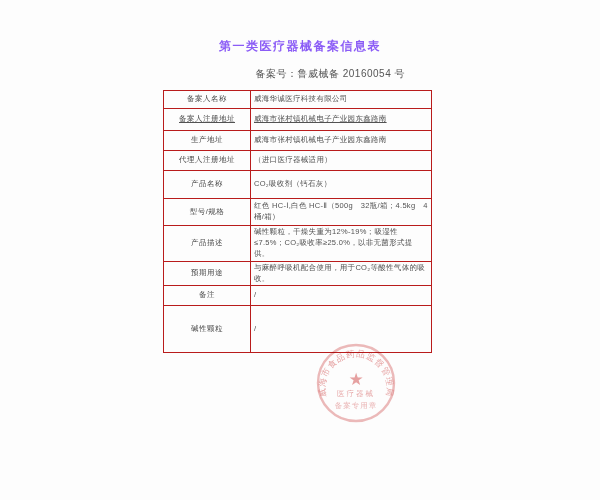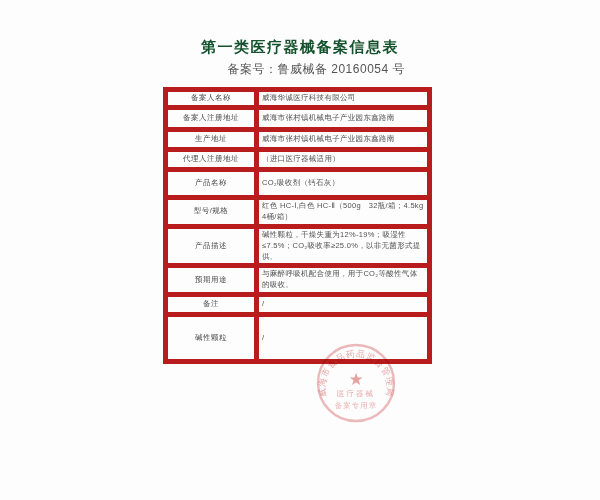--- a/index.html
+++ b/index.html
@@ -7,45 +7,45 @@
     width:600px;height:500px;
     background:#fdfdfd;
     font-family:"Liberation Sans","DejaVu Sans",sans-serif;
     color:#4e4e4e;
     position:relative;
     overflow:hidden;
   }
   .doc-title{
     margin:38px 0 0 0;
     text-align:center;
-    font-size:15px;
+    font-size:12px;
     font-weight:bold;
-    color:#14532d;
+    color:#8b5cf6;
     letter-spacing:1.5px;
   }
   .record-no{
     width:269px;
-    margin:4px 0 0 163px;
+    margin:12px 0 0 163px;
     text-align:right;
     padding-right:27px;
     box-sizing:border-box;
-    font-size:12px;
+    font-size:10px;
     color:#555;
     letter-spacing:0.5px;
   }
   table.reg{
     margin:9px 0 0 163px;
     width:269px;
     border-collapse:collapse;
     table-layout:fixed;
     font-size:7.5px;
     color:#525252;
   }
   table.reg td{
-    border:5px solid #b91c1c;
+    border:1px solid #b91c1c;
     padding:1px 3px;
     vertical-align:middle;
     line-height:1.45;
   }
   td.lbl{
     width:80px;
     text-align:center;
     white-space:pre-line;
     color:#4a4a4a;
     letter-spacing:0.5px;
@@ -81,21 +81,21 @@
 <div class="doc-title">第一类医疗器械备案信息表</div>
 
 <div class="record-no">备案号：鲁威械备 20160054 号</div>
 
 <table class="reg">
   <tbody>
       <tr style="height:18px;">
     <td class="lbl">备案人名称</td>
     <td class="val">威海华诚医疗科技有限公司</td>
   </tr>
-  <tr style="height:22px;">
+  <tr style="height:22px;text-decoration:underline;">
     <td class="lbl">备案人注册地址</td>
     <td class="val">威海市张村镇机械电子产业园东鑫路南</td>
   </tr>
   <tr style="height:20px;">
     <td class="lbl">生产地址</td>
     <td class="val">威海市张村镇机械电子产业园东鑫路南</td>
   </tr>
   <tr style="height:20px;">
     <td class="lbl">代理人注册地址</td>
     <td class="val">（进口医疗器械适用）</td>

